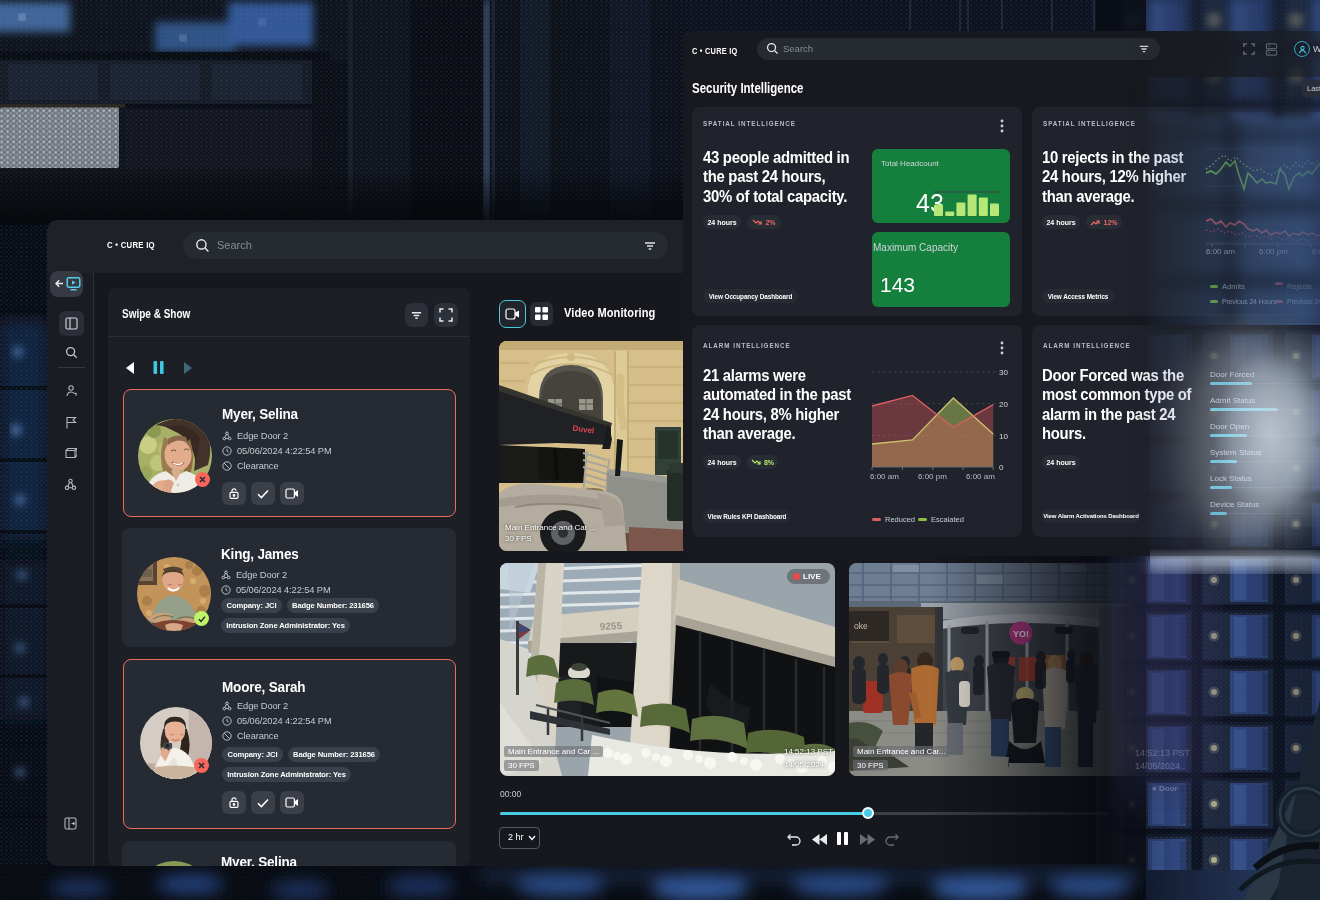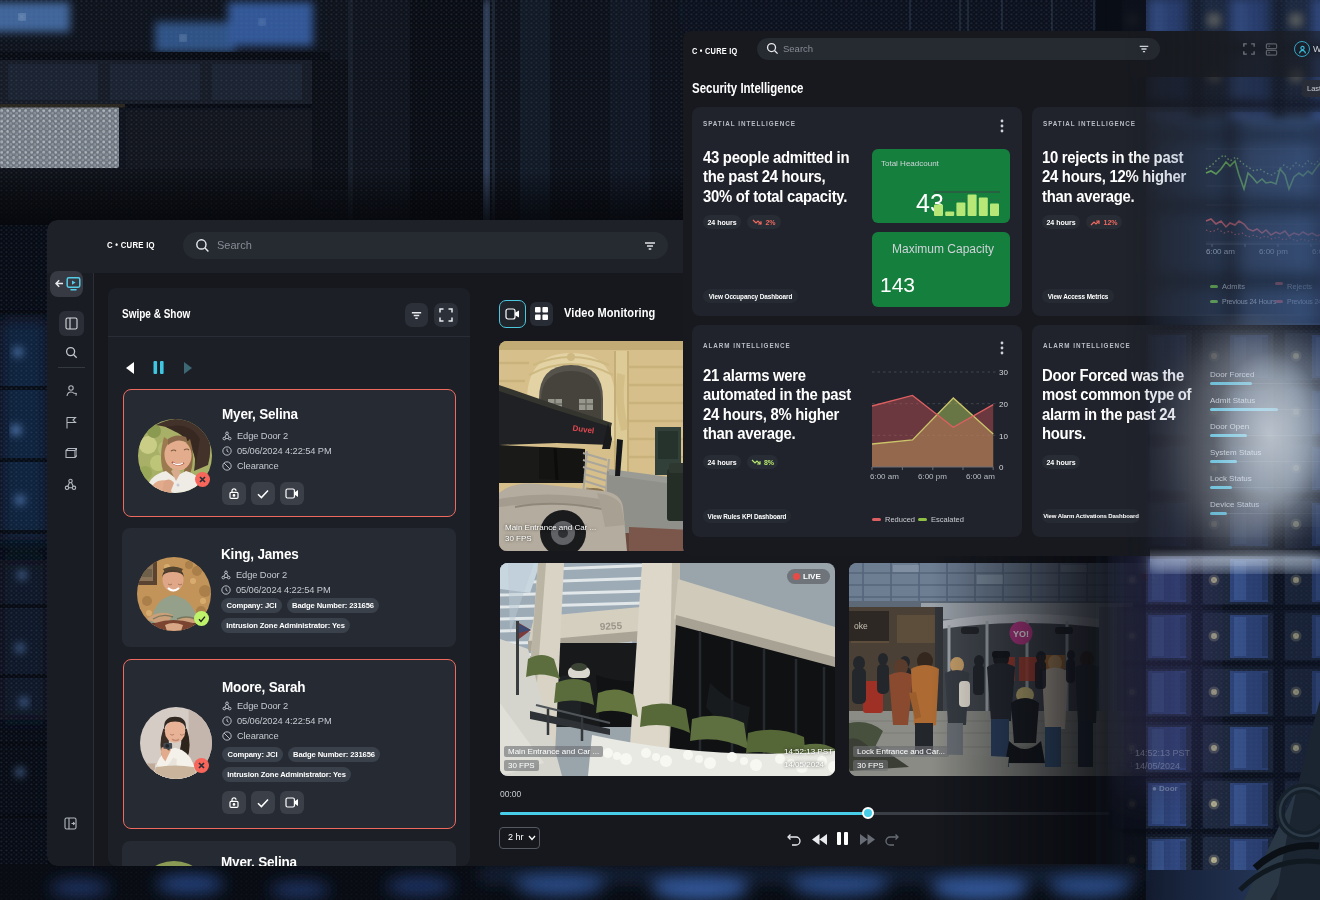--- a/index.html
+++ b/index.html
@@ -819,21 +819,21 @@
           <ellipse cx="222" cy="92" rx="4" ry="5"></ellipse>
             <rect x="217" y="96" width="9" height="24" rx="4"></rect>
         </g>
         <path d="M0 196q80-8 160-2l-2 17H0z" fill="#8a8b84"></path>
         <path d="M0 170q30 12 60 34l-60 4z" fill="#3a3e34"></path>
         <path d="M0 160q20-4 34 8l-10 20q-14-16-24-12z" fill="#46503c"></path>
       </svg>
       <div class="abs" style="left:287px;top:6px;width:43px;height:15px;background:rgba(98,102,108,.5);border-radius:8px;"></div>
       <div class="abs" style="left:293px;top:10px;width:7px;height:7px;border-radius:50%;background:#e84b45;"></div>
       <div class="abs" style="left:303px;top:9px;color:#eee;font-size:8px;font-weight:bold;">LIVE</div>
-      <div class="vpill" style="left:4px;top:183px;">Lock Entrance and Car...</div>
+      <div class="vpill" style="left:4px;top:183px;">Main Entrance and Car...</div>
       <div class="vpill" style="left:4px;top:197px;">30 FPS</div>
       <div class="vlabel" style="left:280px;top:184px;font-size:8px;white-space:nowrap;">14:52:13 PST</div>
       <div class="vlabel" style="left:280px;top:197px;font-size:8px;white-space:nowrap;">14/05/2024</div>
     </div>
 
     <div class="abs" style="left:453px;top:569px;color:#c9ccd2;font-size:8.5px;">00:00</div>
     <div class="abs" style="left:453px;top:591.5px;width:610px;height:3px;border-radius:2px;background:#3a3f46;"></div>
     <div class="abs" style="left:453px;top:591.5px;width:368px;height:3px;border-radius:2px;background:#47cde8;"></div>
     <div class="abs" style="left:815px;top:587px;width:12px;height:12px;border-radius:50%;background:#47cde8;border:2.5px solid #fff;"></div>
     <div class="abs" style="left:452px;top:607px;width:41px;height:22px;border:1px solid #555a62;border-radius:4px;"></div>
@@ -907,21 +907,21 @@
             <rect x="4" y="19.5" width="9" height="11.5" rx="1"></rect>
             <rect x="15.2" y="26.5" width="9" height="4.5" rx="1"></rect>
             <rect x="26.4" y="17.5" width="9" height="13.5" rx="1"></rect>
             <rect x="37.6" y="9.5" width="9" height="21.5" rx="1"></rect>
             <rect x="48.8" y="12.5" width="9" height="18.5" rx="1"></rect>
             <rect x="60" y="18.5" width="9" height="12.5" rx="1"></rect>
           </g>
         </svg>
       </div>
       <div class="mini" style="left:180px;top:125px;width:138px;height:75px;">
-        <div class="abs" style="left:20px;top:10px;color:#cfd3d9;font-size:12px;">Maximum Capacity</div>
+        <div class="abs" style="left:1px;top:10px;color:#cfd3d9;font-size:10px;">Maximum Capacity</div>
         <div class="bignum" style="left:8px;top:41px;font-size:21px;">143</div>
       </div>
     </div>
 
     <div class="card" style="left:349px;top:76px;width:330px;height:209px;">
       <div class="clabel" style="left:11px;top:13px;">SPATIAL INTELLIGENCE</div>
       <div class="headline" style="left:10px;top:41px;">10 rejects in the past<br>24 hours, 12% higher<br>than average.</div>
       <div class="chip" style="left:10px;top:108px;width:38px;">24 hours</div>
       <div class="chip" style="left:54px;top:108px;width:36px;color:#ef6a60;"><svg width="10" height="7" viewBox="0 0 10 7" fill="none" stroke="#ef6a60" stroke-width="1.2">
             <path d="M1 6l3-3 2 2 3-3"></path>

